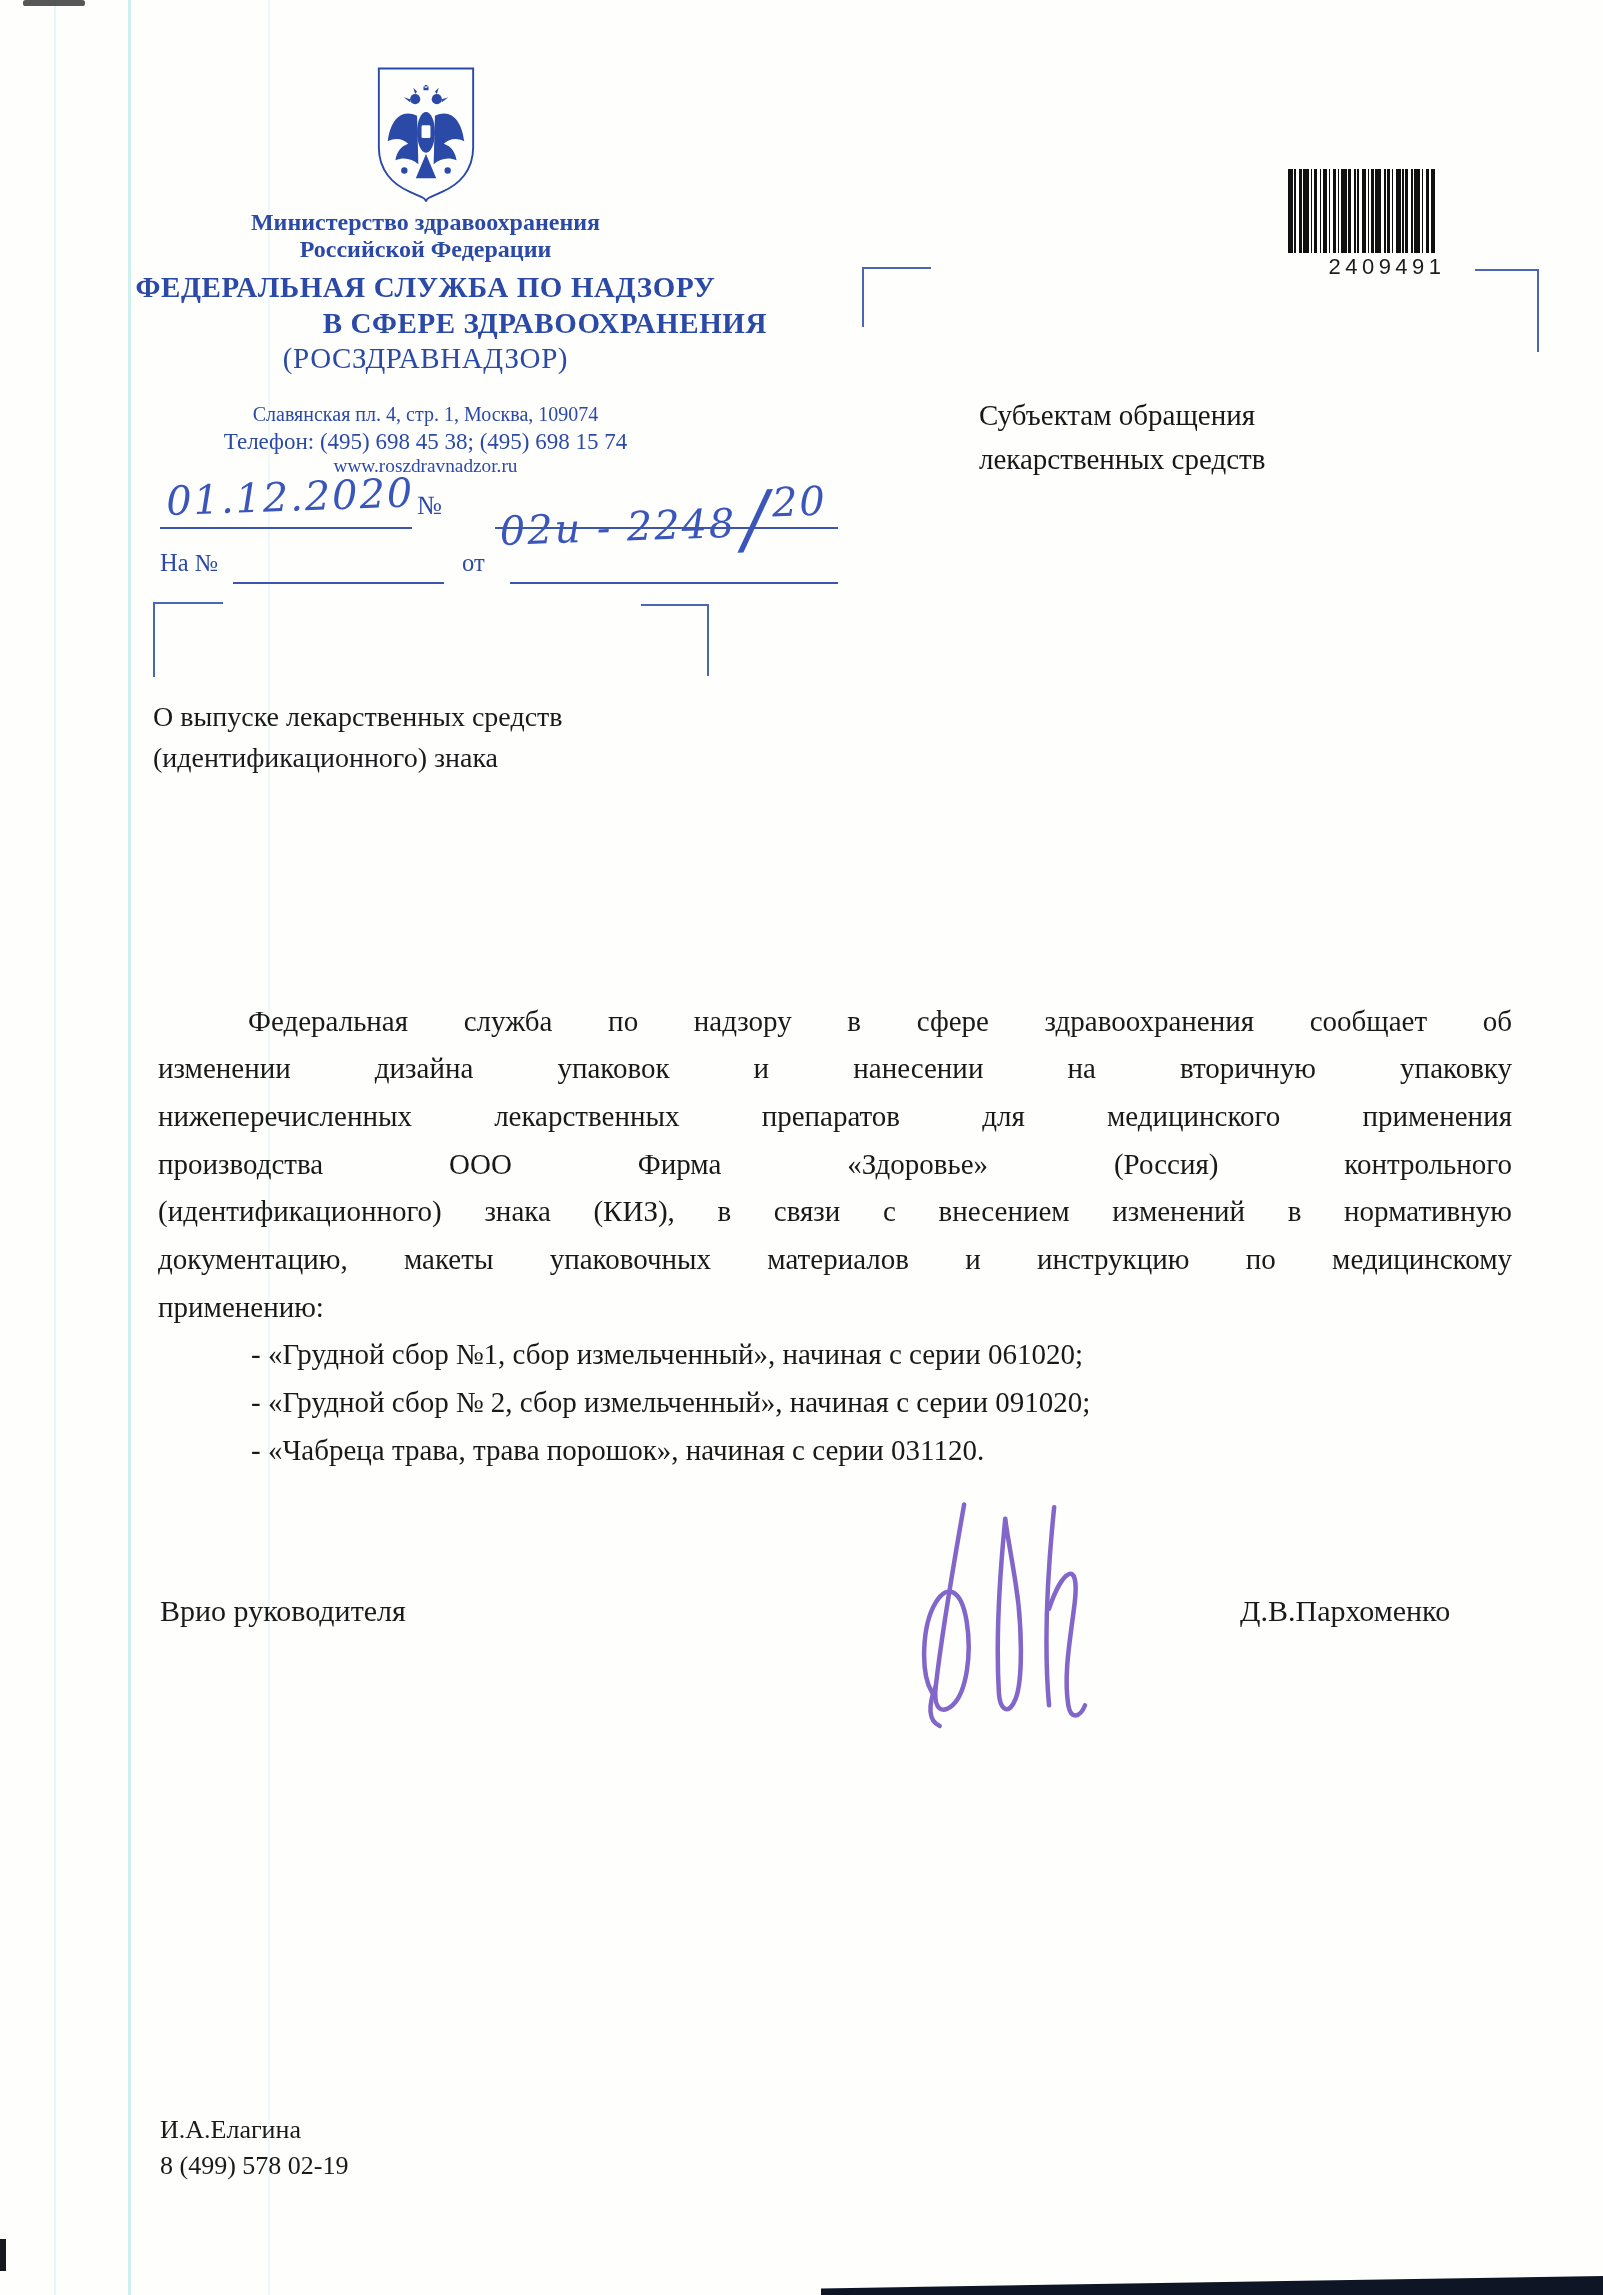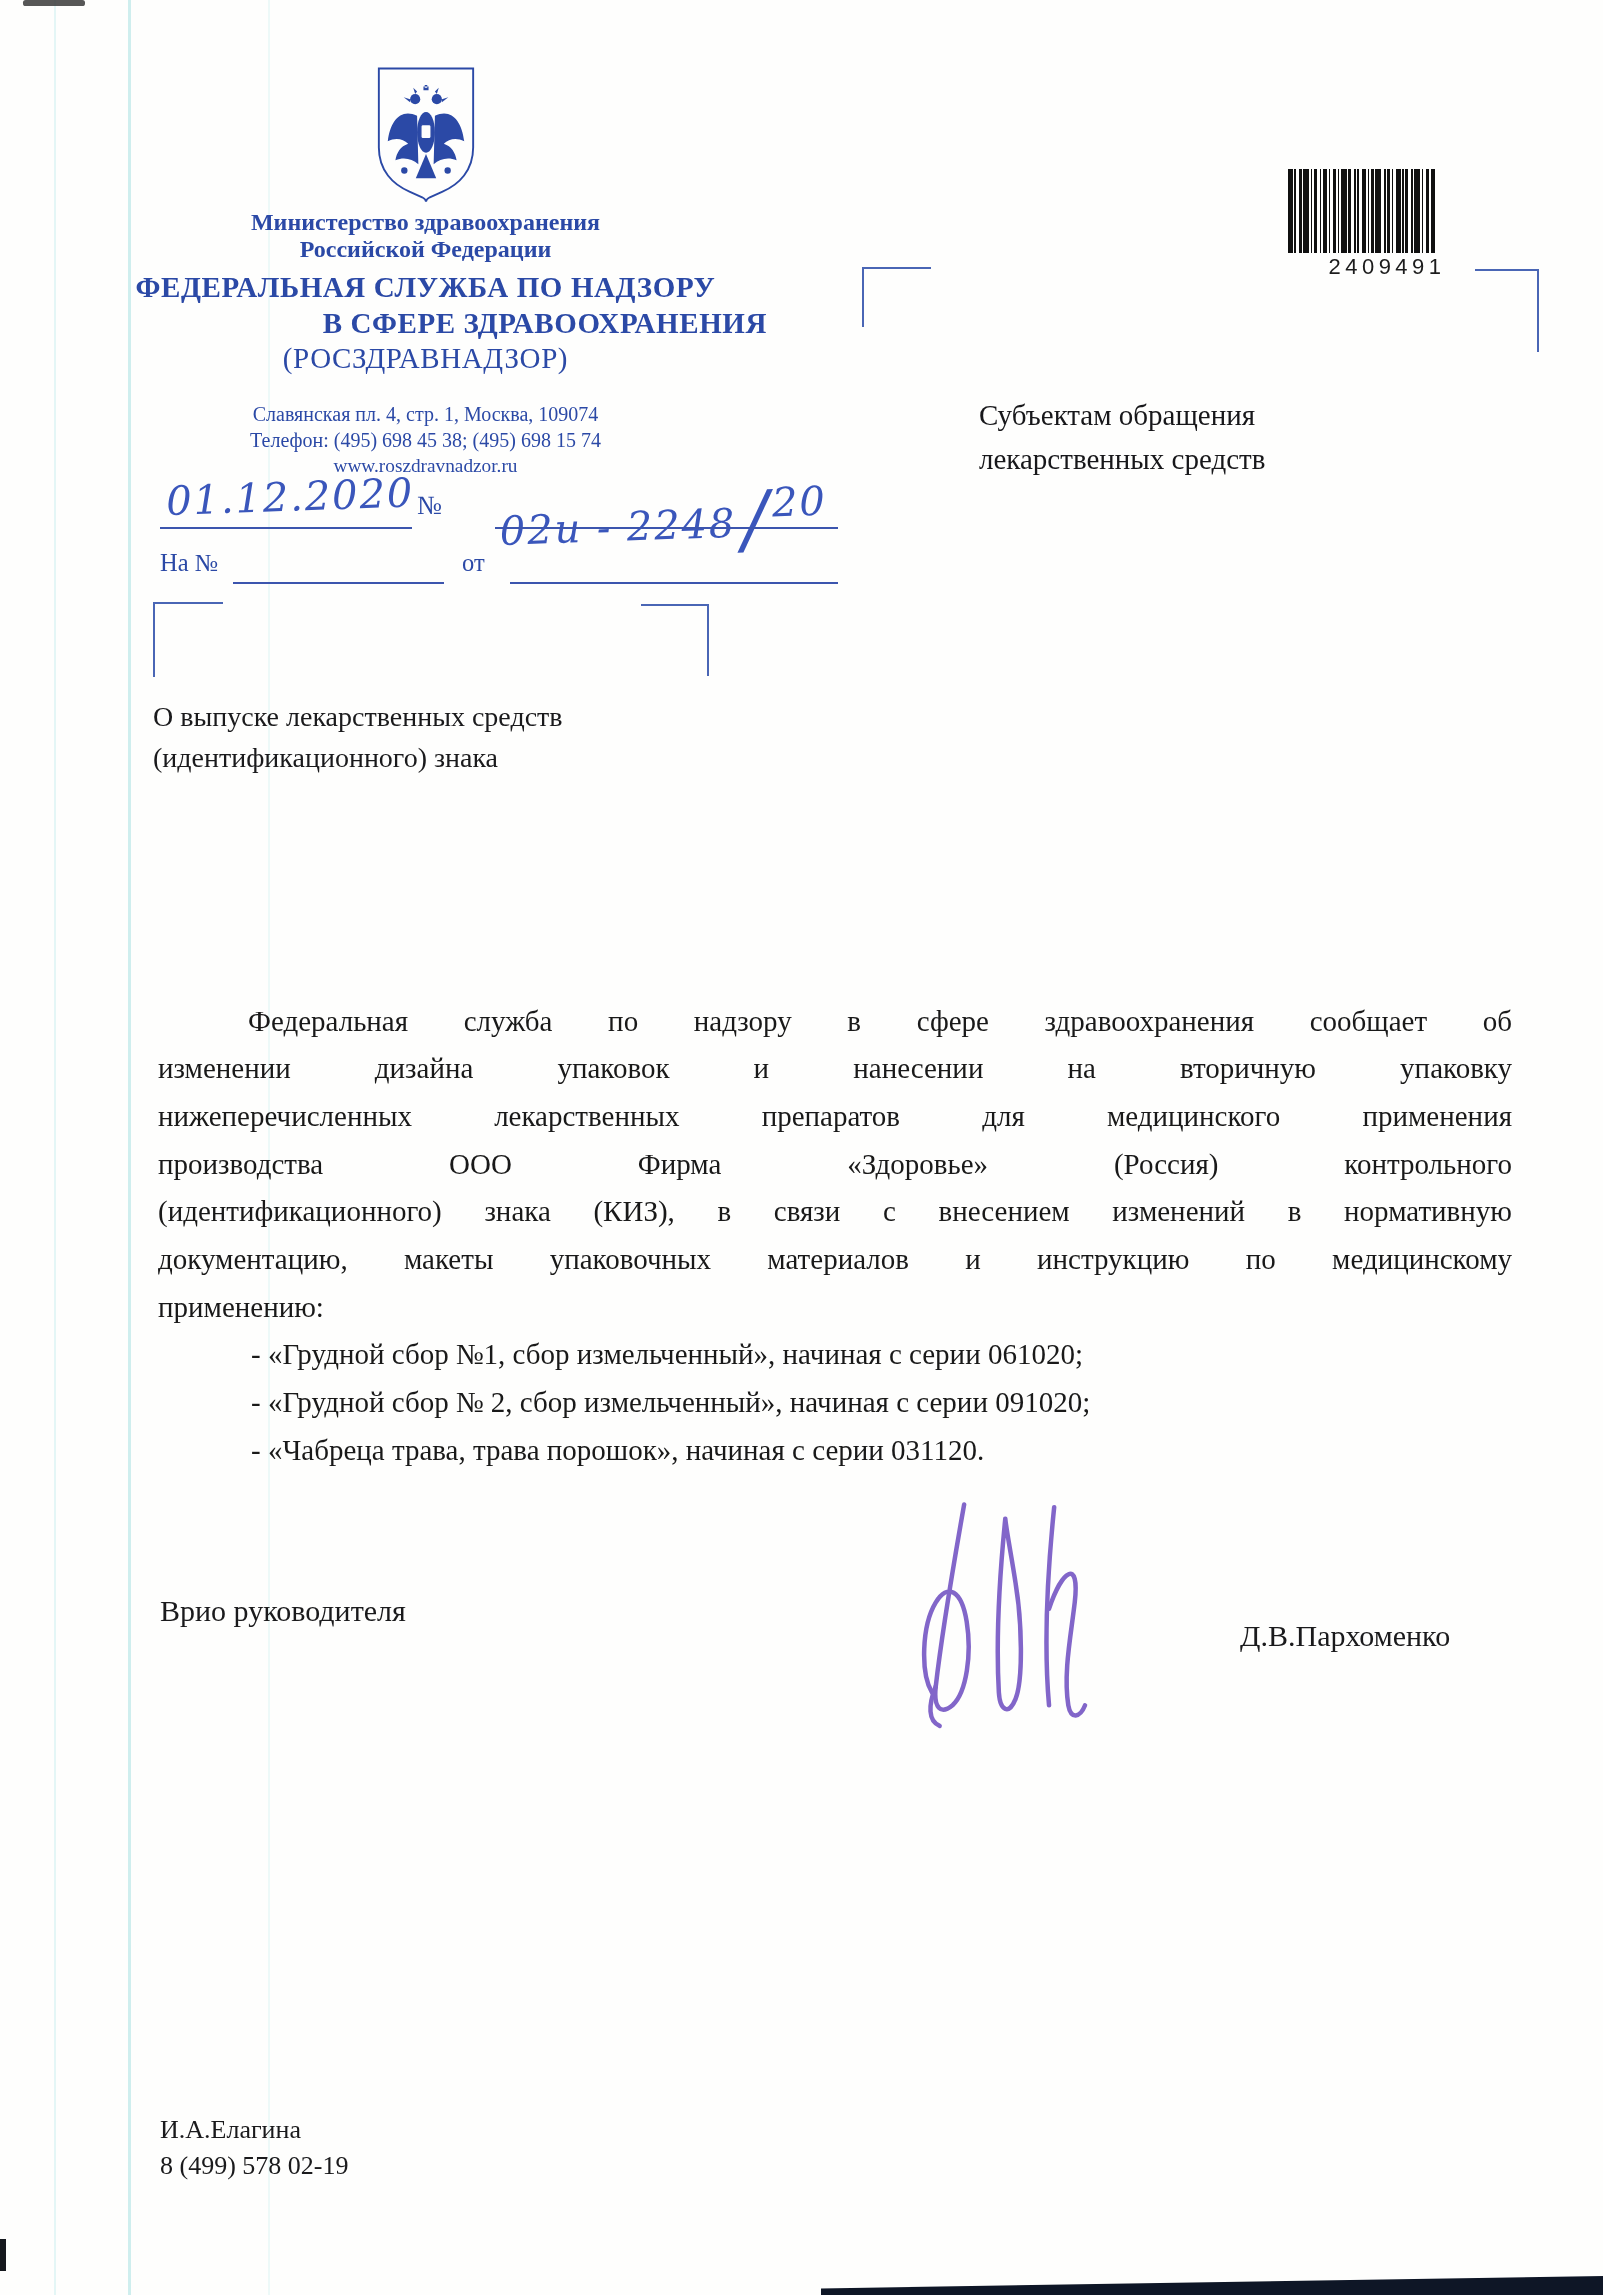--- a/index.html
+++ b/index.html
@@ -23,21 +23,21 @@
 
   
   .lh{position:absolute;left:84px;width:683px;text-align:center;color:#2b49a6;}
   .emblem{position:absolute;left:375px;top:66px;width:102px;height:137px;}
   .lh-min1{top:209px;font-size:24px;font-weight:700;}
   .lh-min2{top:236px;font-size:24px;font-weight:700;}
   .lh-svc1{top:271px;font-size:29px;font-weight:700;letter-spacing:0.6px;}
   .lh-svc2{top:307px;font-size:29px;font-weight:700;letter-spacing:0.6px;text-align:right;}
   .lh-svc3{top:342px;font-size:29px;font-weight:400;letter-spacing:0.6px;}
   .lh-addr{top:403px;font-size:20px;}
-  .lh-phone{top:429px;font-size:20px;}
+  .lh-phone{top:429px;font-size:23px;}
   .lh-web{top:455px;font-size:19.3px;}
 
   
   .hand{font-style:italic;color:#3a56bb;transform:rotate(-2deg);transform-origin:left bottom;
         font-family:"DejaVu Serif", serif;letter-spacing:1.9px;}
   .hw-date{position:absolute;left:167px;top:478px;font-size:40px;}
   .no-sign{position:absolute;left:417px;top:491px;font-size:26px;color:#2b49a6;}
   .hw-num{position:absolute;left:501px;top:474px;font-size:40px;white-space:nowrap;}
   .hw-num .slash{font-size:76px;font-style:italic;position:relative;top:9px;margin:0 2.6px 0 6.4px;}
   .hw-num .tail{position:relative;top:-19.3px;}
@@ -71,21 +71,21 @@
   .subject{position:absolute;left:153px;top:696px;font-size:28px;line-height:41px;color:#1a1a1c;}
 
   
   .para{position:absolute;left:158px;width:1354px;font-size:29px;color:#191919;
         text-align:justify;text-align-last:justify;white-space:normal;}
   .para.last{text-align-last:left;}
   .list-item{position:absolute;left:251px;font-size:29px;color:#191919;white-space:nowrap;}
 
   
   .sig-title{position:absolute;left:160px;top:1594px;font-size:30px;color:#1a1a1c;}
-  .sig-name{position:absolute;left:1240px;top:1594px;font-size:30px;color:#1a1a1c;margin-top:25px;}
+  .sig-name{position:absolute;left:1240px;top:1594px;font-size:30px;color:#1a1a1c;}
   .sig-svg{position:absolute;left:902px;top:1493px;width:213px;height:238px;}
 
   
   .ft-name{position:absolute;left:160px;top:2115px;font-size:26px;color:#1a1a1c;font-family:Liberation Serif, serif;}
   .ft-phone{position:absolute;left:160px;top:2151px;font-size:26px;color:#1a1a1c;}
 </style>
 </head>
 <body>
 
 <div class="page">

